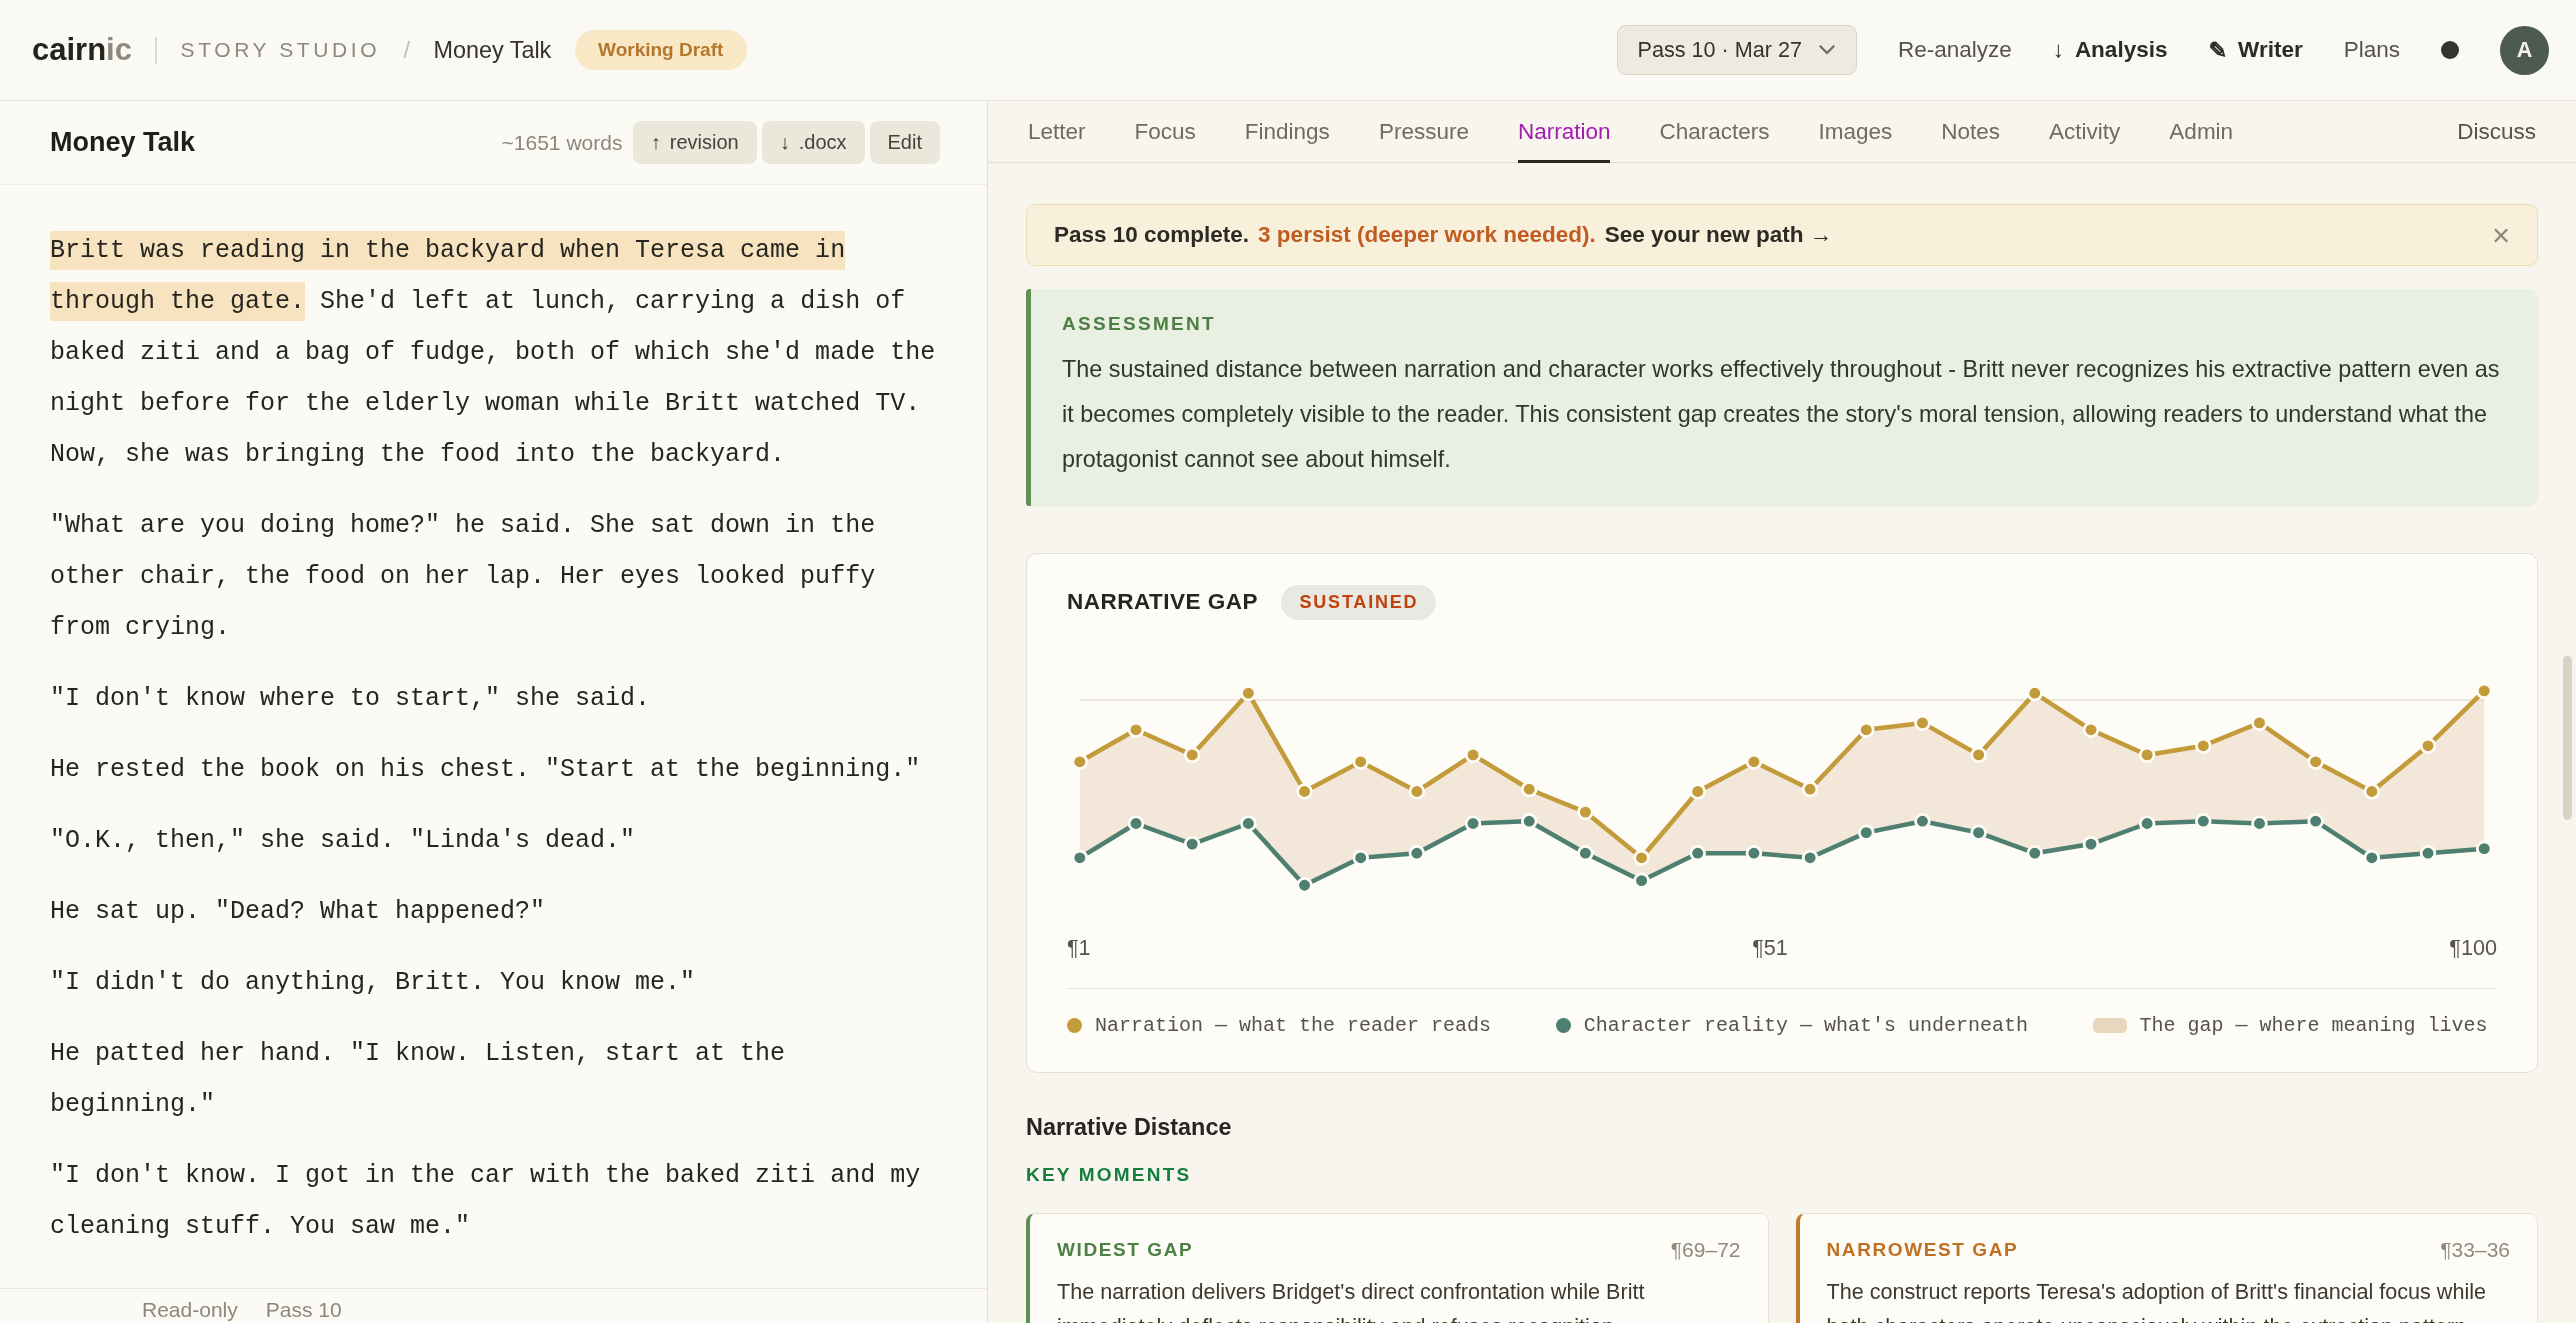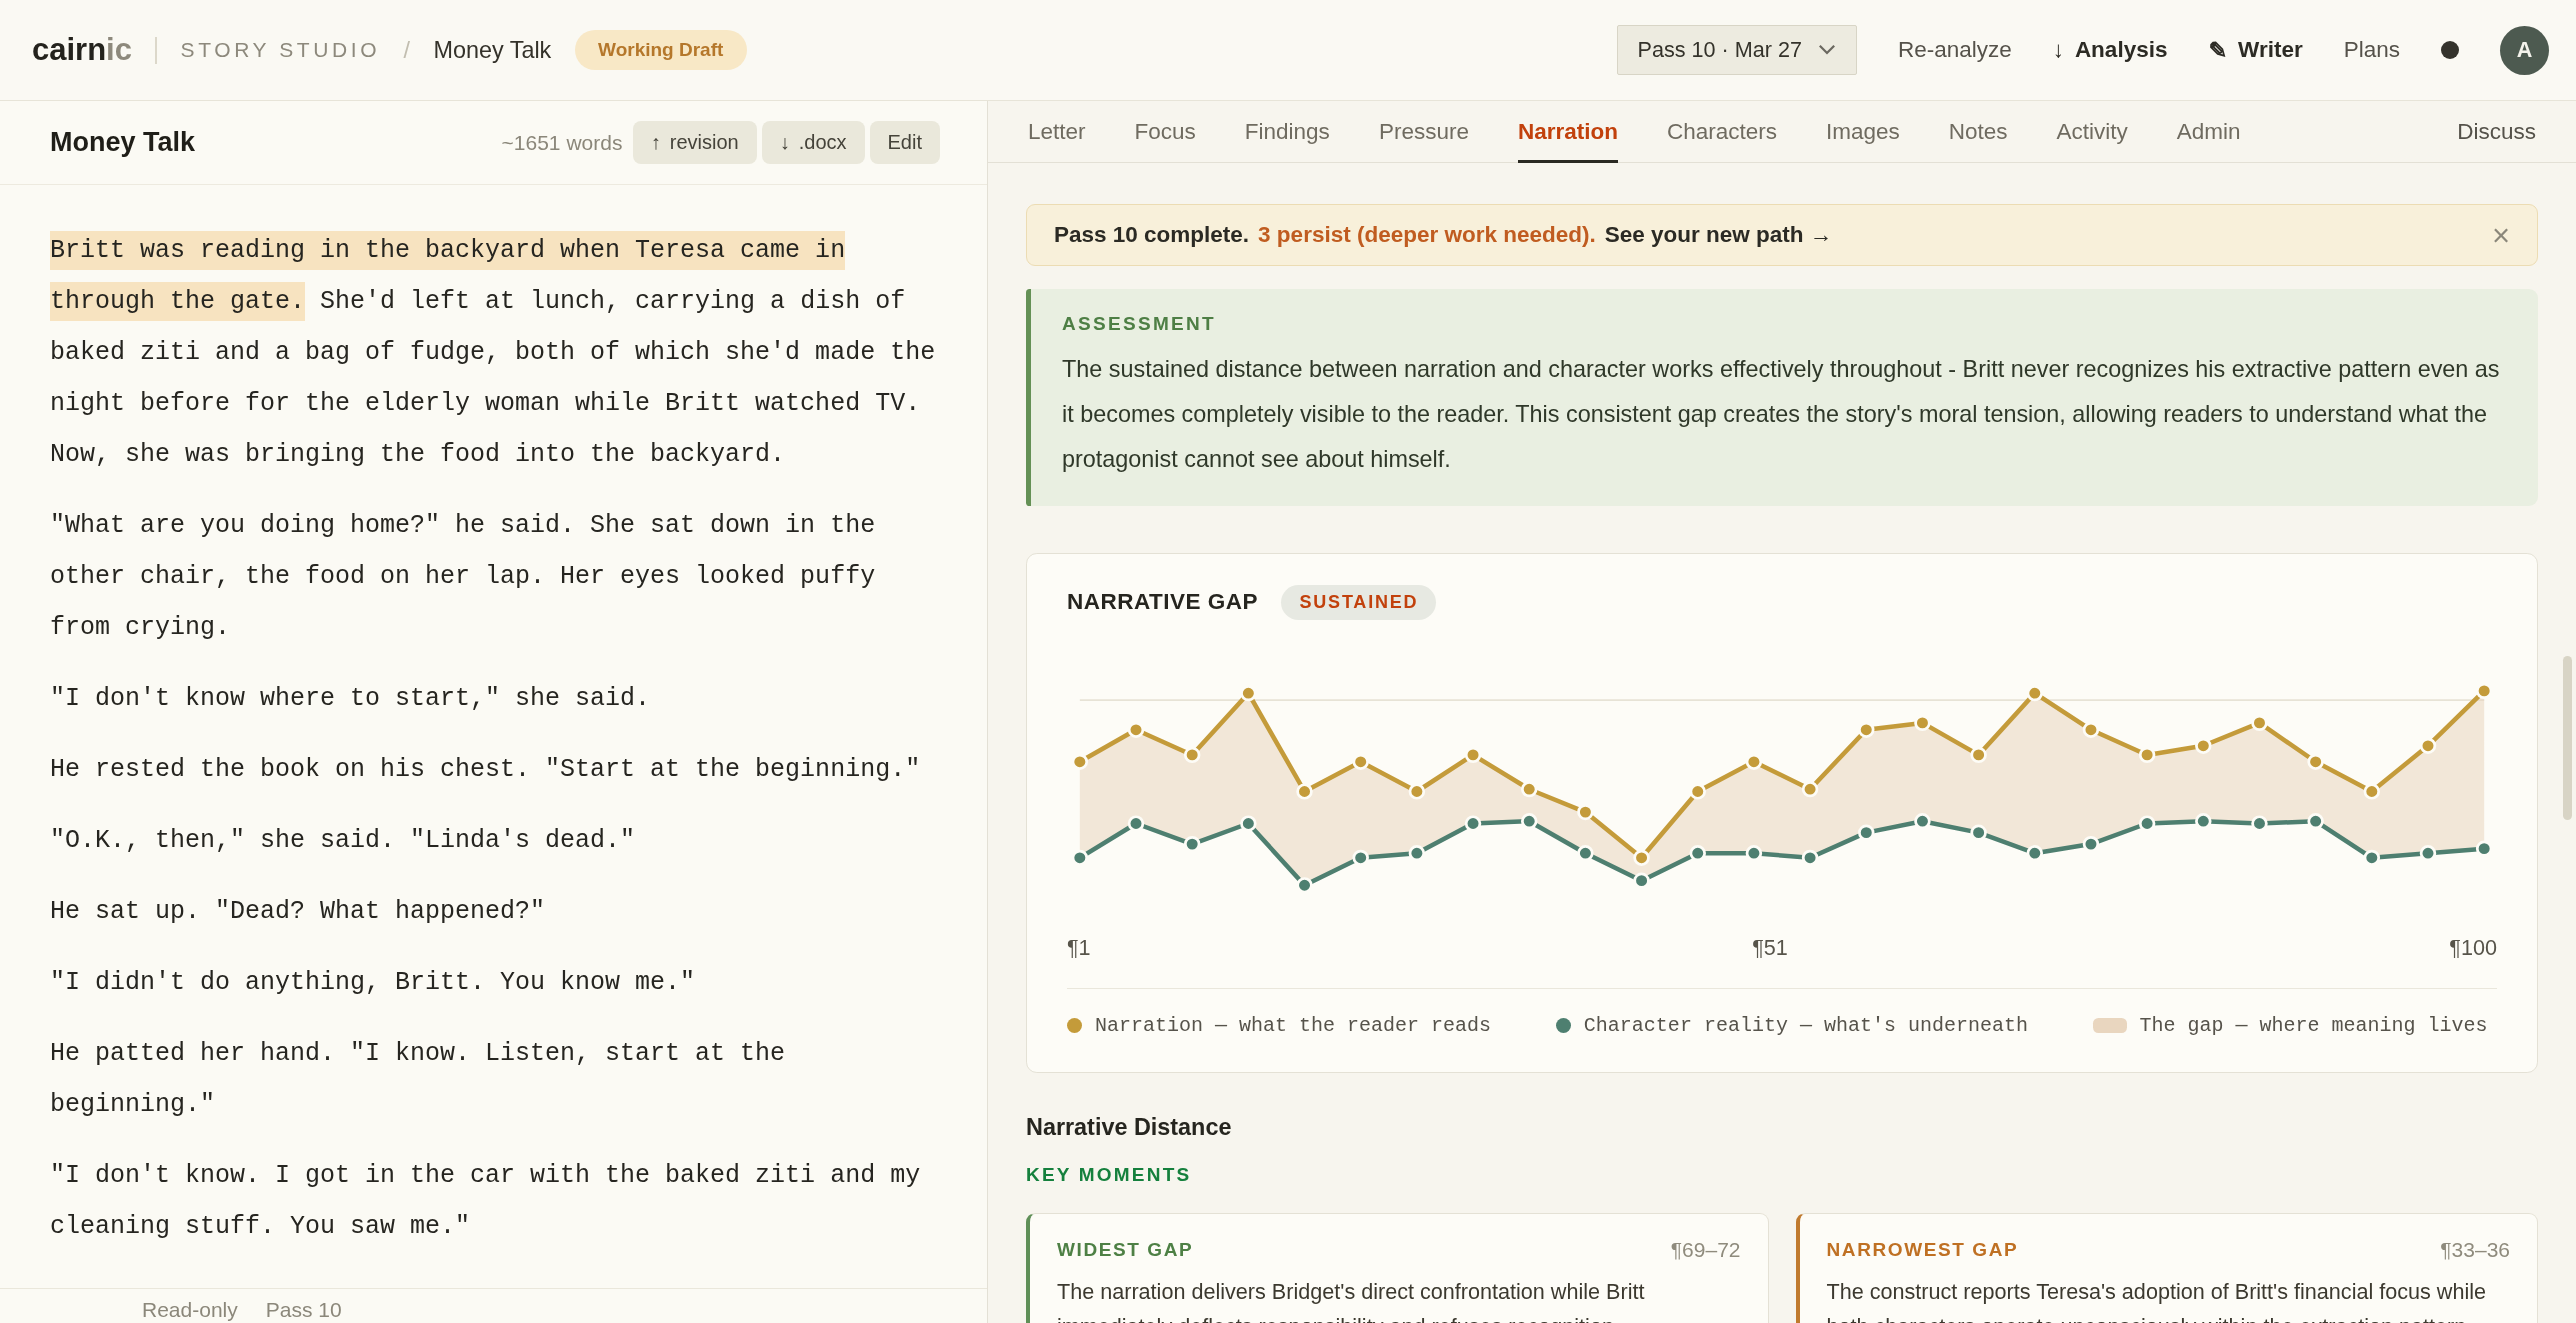--- a/index.html
+++ b/index.html
@@ -11,21 +11,21 @@
 .topbar{height:101px;display:flex;align-items:center;justify-content:space-between;padding:0 27px 0 32px;background:#faf9f3;border-bottom:0.9px solid #e7e4d8}
 .h-left{display:flex;align-items:center;gap:23.4px}
 .brand{font-size:31px;font-weight:700}
 .brand .lt{color:#8d897c}
 .vbar{width:1.8px;height:27px;background:#dcd8ca}
 .studio{font-size:21px;letter-spacing:3.6px;color:#8d897c;font-weight:500}
 .slash{color:#c2beb0;font-size:23.4px}
 .crumb{font-size:23.4px;color:#34322a}
 .badge-draft{font-size:19px;font-weight:600;color:#b5772b;background:#f8e8c6;border-radius:900px;padding:9px 23.4px}
 .h-right{display:flex;align-items:center;gap:41px}
-.pass-select{display:flex;align-items:center;gap:16px;background:#edebe0;border:0.9px solid #d8d5c6;border-radius:2px;padding:10.8px 20px;font-size:21.6px;color:#34322a}
+.pass-select{display:flex;align-items:center;gap:16px;background:#edebe0;border:0.9px solid #d8d5c6;border-radius:9px;padding:10.8px 20px;font-size:21.6px;color:#34322a}
 .txt-btn{font-size:22.5px;color:#55524a;display:flex;align-items:center;gap:10.8px}
 .txt-btn.strong{color:#2c2b24;font-weight:600}
 .icon-glyph{font-style:normal}
 .dot{width:18px;height:18px;border-radius:50%;background:#34332c}
 .avatar{width:49px;height:49px;border-radius:50%;background:#4d5a50;color:#f4f3ec;font-size:21.6px;font-weight:600;display:flex;align-items:center;justify-content:center}
 
 
 .main{display:flex;height:1229px}
 
 
@@ -37,21 +37,21 @@
 .pill{display:flex;align-items:center;gap:9px;background:#eae8db;border-radius:8px;padding:10px 18px;font-size:20px;color:#45433a}
 .doc-body{flex:1;padding:40px 50px 0 50px;font-family:"Liberation Mono",monospace;font-size:25px;line-height:51px;color:#262520;overflow:hidden}
 .doc-body p{margin-bottom:20px}
 .hl{background:#f7e3c0;padding:5.4px 0}
 .doc-foot{height:42px;flex:none;border-top:0.9px solid #eae7db;display:flex;align-items:center;gap:28px;padding-left:142px;font-size:21px;color:#8b877a}
 
 
 .analysis{flex:1;background:#f7f5ee;display:flex;flex-direction:column;position:relative}
 .tabs{height:62px;flex:none;display:flex;align-items:center;gap:49px;padding:0 40px;border-bottom:0.9px solid #e3e0d5}
 .tab{font-size:22.5px;color:#6f6b60;position:relative;height:100%;display:flex;align-items:center;white-space:nowrap}
-.tab.active{color:#c2410c;font-weight:700}
+.tab.active{color:#a21caf;font-weight:400}
 .tab.active::after{content:"";position:absolute;left:0;right:0;bottom:-0.9px;height:2.7px;background:#2a2922}
 .discuss{margin-left:auto;font-size:22.5px;color:#55524a}
 .content{flex:1;padding:41px 38px 0;overflow:hidden}
 
 .banner{display:flex;align-items:center;background:#f8f0da;border:0.9px solid #ecdcb3;border-radius:9px;padding:0 27px;height:62px;font-size:22.5px;gap:9px}
 .banner .bold{color:#2b2a24;font-weight:700}
 .banner .warn{color:#c05c20;font-weight:600}
 .banner .path{color:#2b2a24;font-weight:700}
 .banner .close{margin-left:auto;font-size:31px;color:#8b877a;line-height:1}
 

